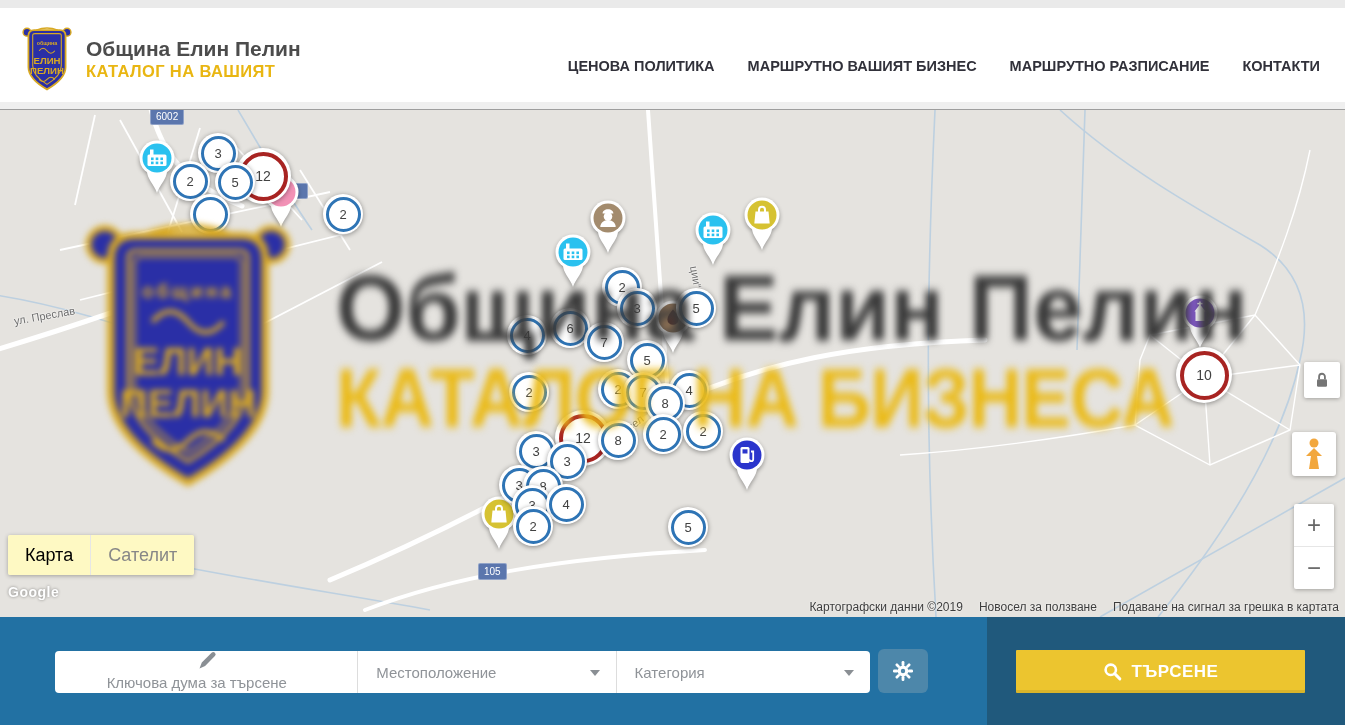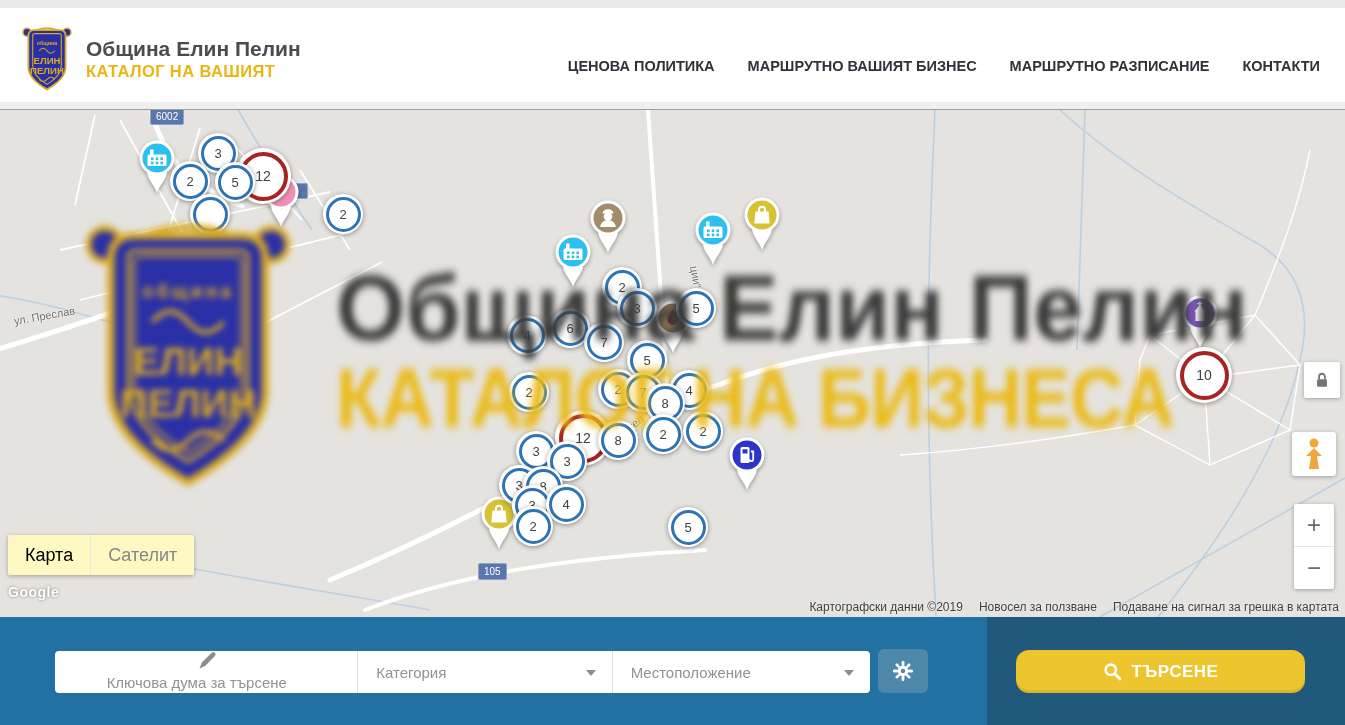--- a/index.html
+++ b/index.html
@@ -78,21 +78,21 @@
   .sb-keyword input{border:none;outline:none;flex:1;font-size:15px;color:#444;background:transparent;
     font-family:"Liberation Sans",sans-serif;}
   .sb-keyword input::placeholder{color:#8f9398;}
   .pencil{margin:0 12px 0 14px;flex:0 0 auto;}
   .sb-label{font-size:15px;color:#8f9398;margin-left:18px;}
   .caret{position:absolute;right:16px;top:19px;width:0;height:0;border-left:5px solid transparent;
     border-right:5px solid transparent;border-top:6px solid #8a8f94;}
   .gear-btn{position:absolute;left:878px;top:32px;width:50px;height:44px;background:#4d87aa;border-radius:6px;
     display:flex;align-items:center;justify-content:center;cursor:pointer;}
   .search-btn{position:absolute;left:1016px;top:33px;width:289px;height:43px;background:#ecc52f;border:none;
-    border-radius:13px;display:flex;align-items:center;justify-content:center;gap:10px;cursor:pointer;
+    border-radius:1px;display:flex;align-items:center;justify-content:center;gap:10px;cursor:pointer;
     box-shadow:inset 0 -3px 0 rgba(0,0,0,.08);}
   .search-btn span{color:#fff;font-size:17px;font-weight:bold;letter-spacing:.5px;
     font-family:"Liberation Sans",sans-serif;}
 </style>
 </head>
 <body>
 
 <div class="top-strip"></div>
 <div class="header">
   <div class="brand">
@@ -514,26 +514,26 @@
 
 <div class="searchbar">
   <div class="dark-panel"></div>
   <div class="search-box">
     <div class="sb-section sb-keyword">
       <svg class="pencil" width="20" height="20" viewBox="0 0 20 20">
         <path d="M2.5 17.5 L4.8 11.6 L14.6 1.8 a2.3 2.3 0 0 1 3.3 3.3 L8.1 14.9 Z" fill="#8a8f94"></path>
       </svg>
       <input type="text" placeholder="Ключова дума за търсене" style="">
     </div>
+    <div class="sb-section sb-loc">
+      <span class="sb-label">Местоположение</span>
+      <span class="caret"></span>
+    </div>
     <div class="sb-section sb-cat">
       <span class="sb-label">Категория</span>
-      <span class="caret"></span>
-    </div>
-    <div class="sb-section sb-loc">
-      <span class="sb-label">Местоположение</span>
       <span class="caret"></span>
     </div>
   </div>
   <div class="gear-btn">
     <svg width="24" height="24" viewBox="0 0 24 24">
       <g fill="#fff">
         <rect x="10.6" y="2" width="2.8" height="5" rx="1.2"></rect>
         <rect x="10.6" y="2" width="2.8" height="5" rx="1.2" transform="rotate(45 12 12)"></rect>
         <rect x="10.6" y="2" width="2.8" height="5" rx="1.2" transform="rotate(90 12 12)"></rect>
         <rect x="10.6" y="2" width="2.8" height="5" rx="1.2" transform="rotate(135 12 12)"></rect>

